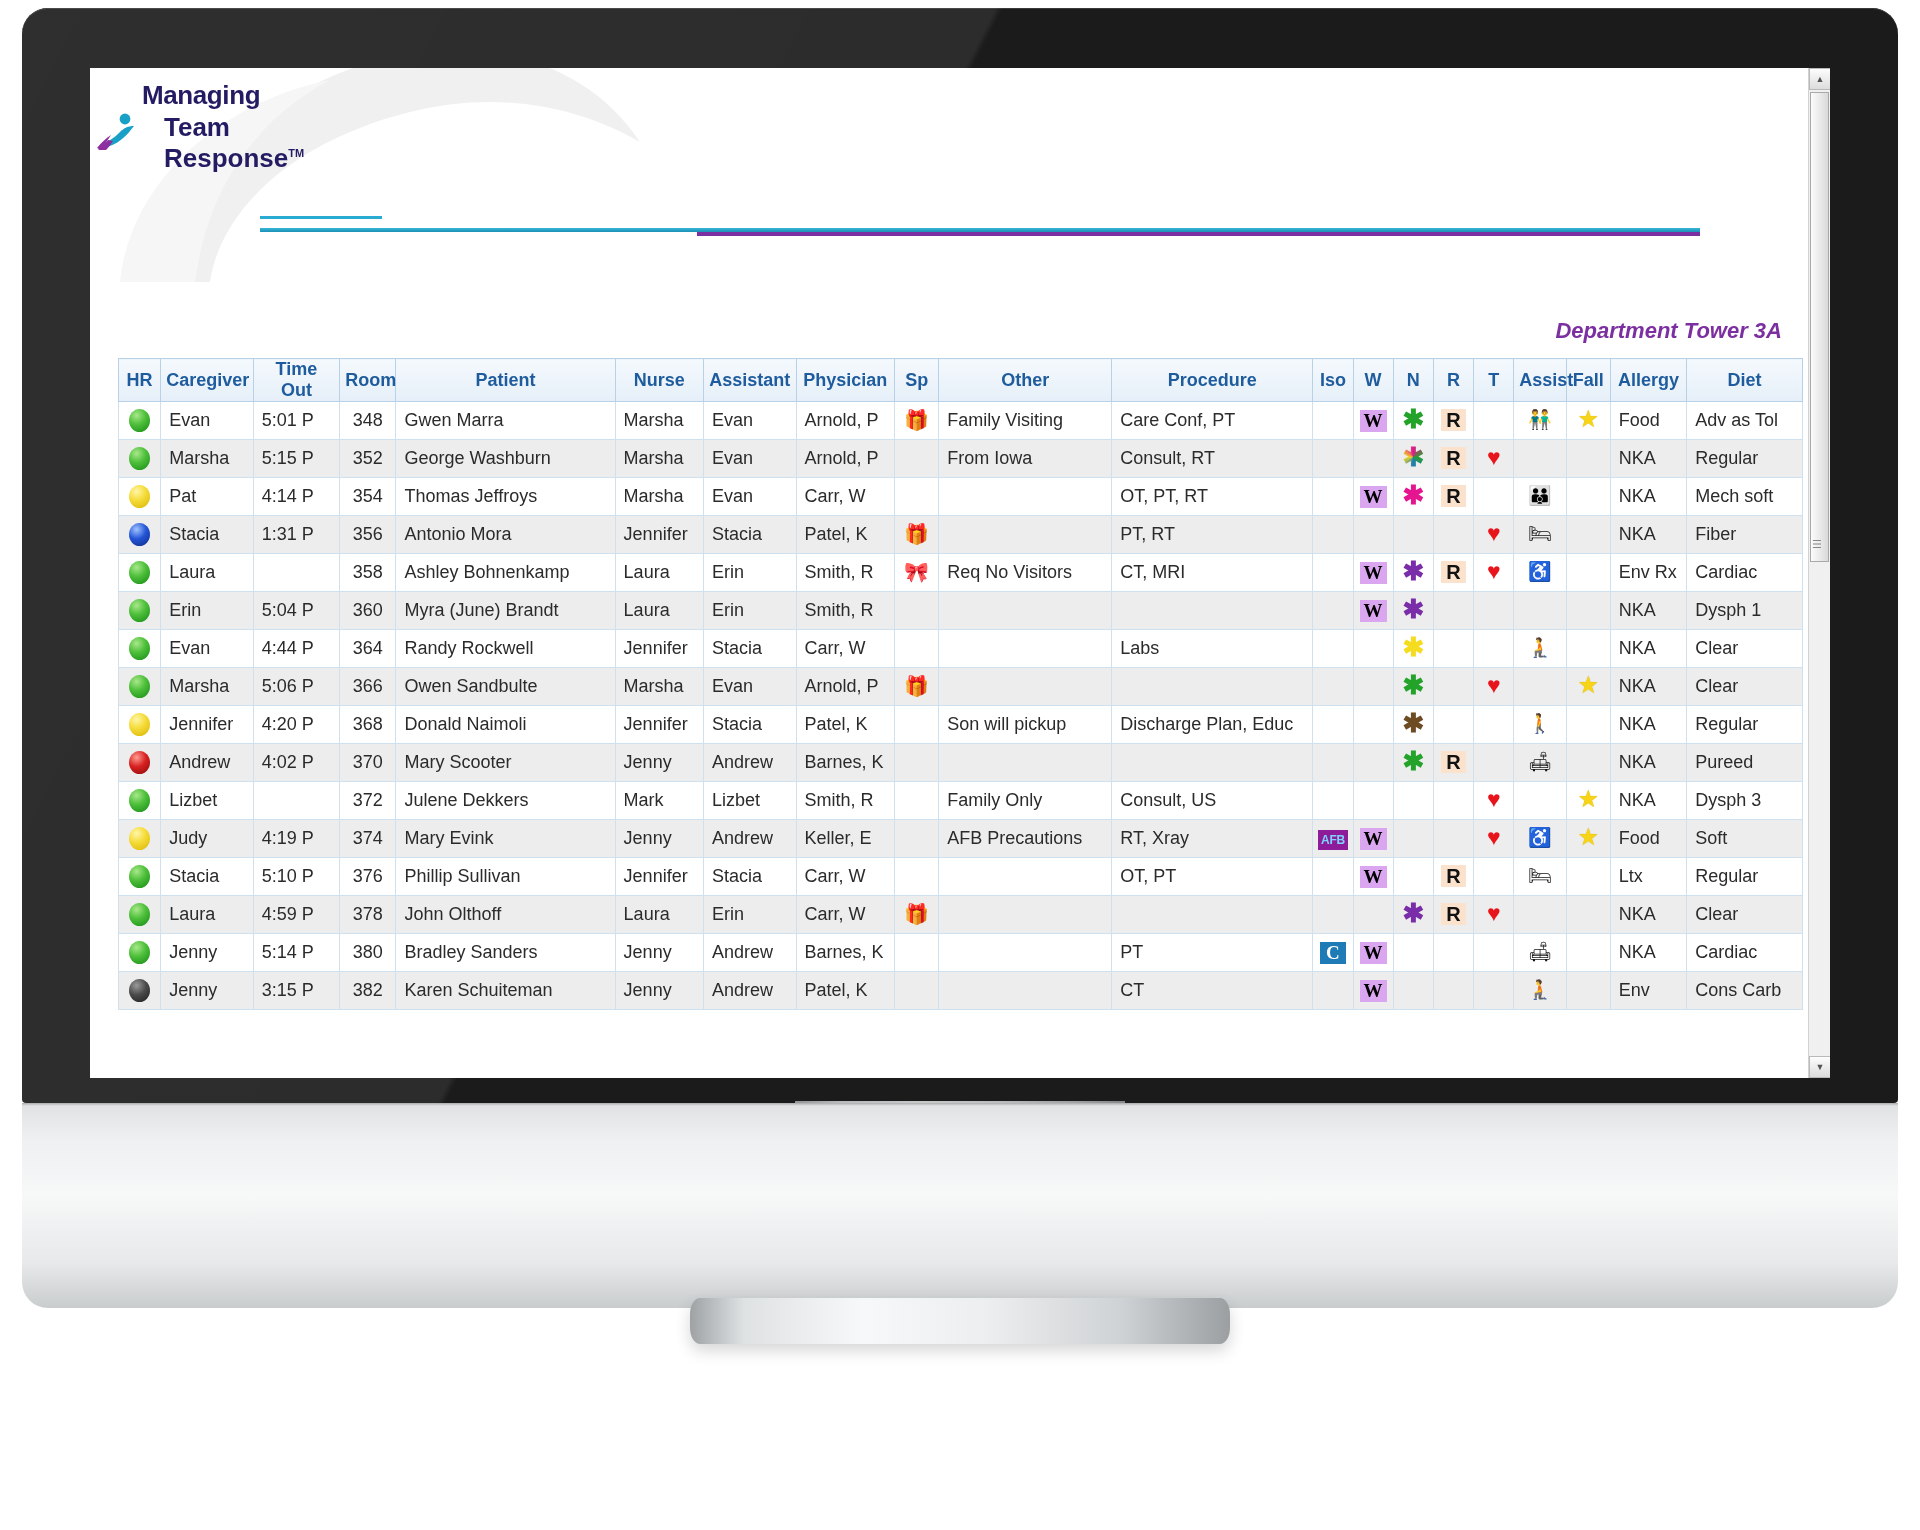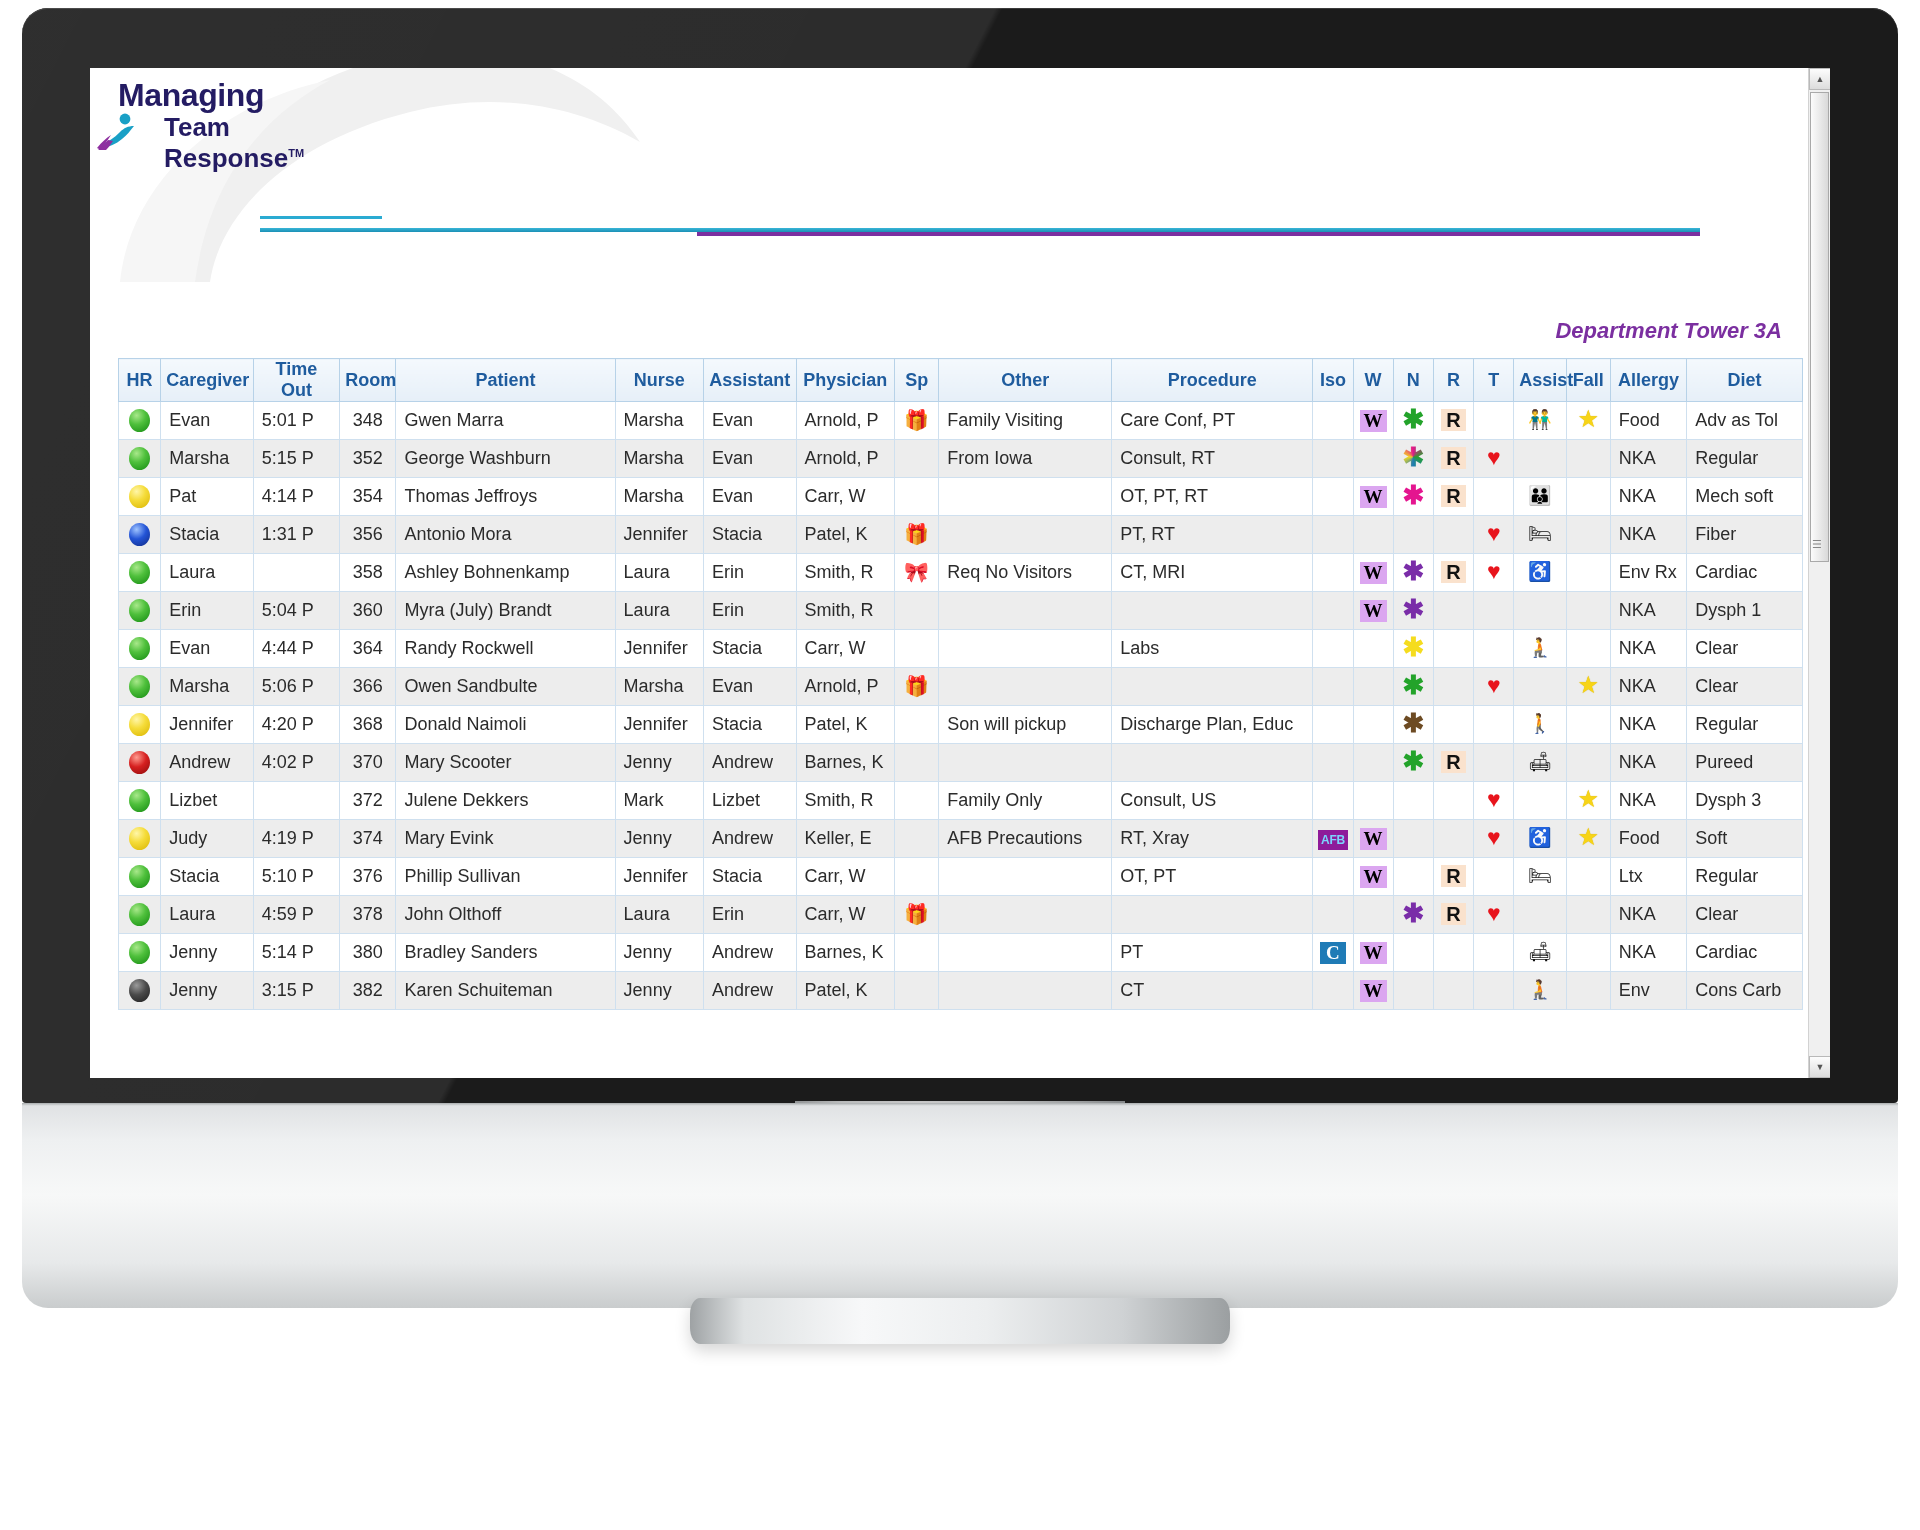--- a/index.html
+++ b/index.html
@@ -67,21 +67,21 @@
 
   
   .swoosh {
     position: absolute; left: 10px; top: -36px; width: 560px; height: 250px;
     overflow: hidden; pointer-events: none;
   }
 
   
   .header { position: relative; height: 152px; }
   .logo { position: absolute; left: 28px; top: 10px; width: 260px; }
-  .logo .l1 { font-size: 32px; font-weight: 700; color:#241c63; letter-spacing:-.4px; line-height: 34px; font-family:"Liberation Sans", sans-serif;}
+  .logo .l1 { font-size: 26px; font-weight: 700; color:#241c63; letter-spacing:-.4px; line-height: 34px; font-family:"Liberation Sans", sans-serif;margin-left:24px;}
   .logo .l2 { font-size: 26px; font-weight: 700; color:#241c63; line-height: 26px; margin-left:46px; margin-top:2px;}
   .logo .l3 { font-size: 26px; font-weight: 700; color:#241c63; line-height: 27px; margin-left:46px;}
   .logo .tm { font-size: 11px; vertical-align: super; font-weight:700; }
   .logo-mark { position:absolute; left:4px; top:44px; width:46px; height:40px; }
   .logo-rule { position:absolute; left:170px; top:148px; width:122px; height:3px; background:#2aabd2; }
 
   .nav {
     position: absolute; left: 352px; top: 138px;
     font-size: 19px; color:#2b72b8; white-space: nowrap;
   }
@@ -377,21 +377,21 @@
                   <td class="c"><span class="assist-ico">♿</span></td>
                   <td class="c"></td>
                   <td>Env Rx</td>
                   <td>Cardiac</td>
                 </tr>
                 <tr>
                   <td class="c"><span class="dot green"></span></td>
                   <td>Erin</td>
                   <td>5:04 P</td>
                   <td class="c">360</td>
-                  <td>Myra (July) Brandt</td>
+                  <td>Myra (June) Brandt</td>
                   <td>Laura</td>
                   <td>Erin</td>
                   <td>Smith, R</td>
                   <td class="c"></td>
                   <td></td>
                   <td></td>
                   <td class="c"></td>
                   <td class="c"><span class="wbadge">W</span></td>
                   <td class="c"><span class="ast purple">✱</span></td>
                   <td class="c"></td>

